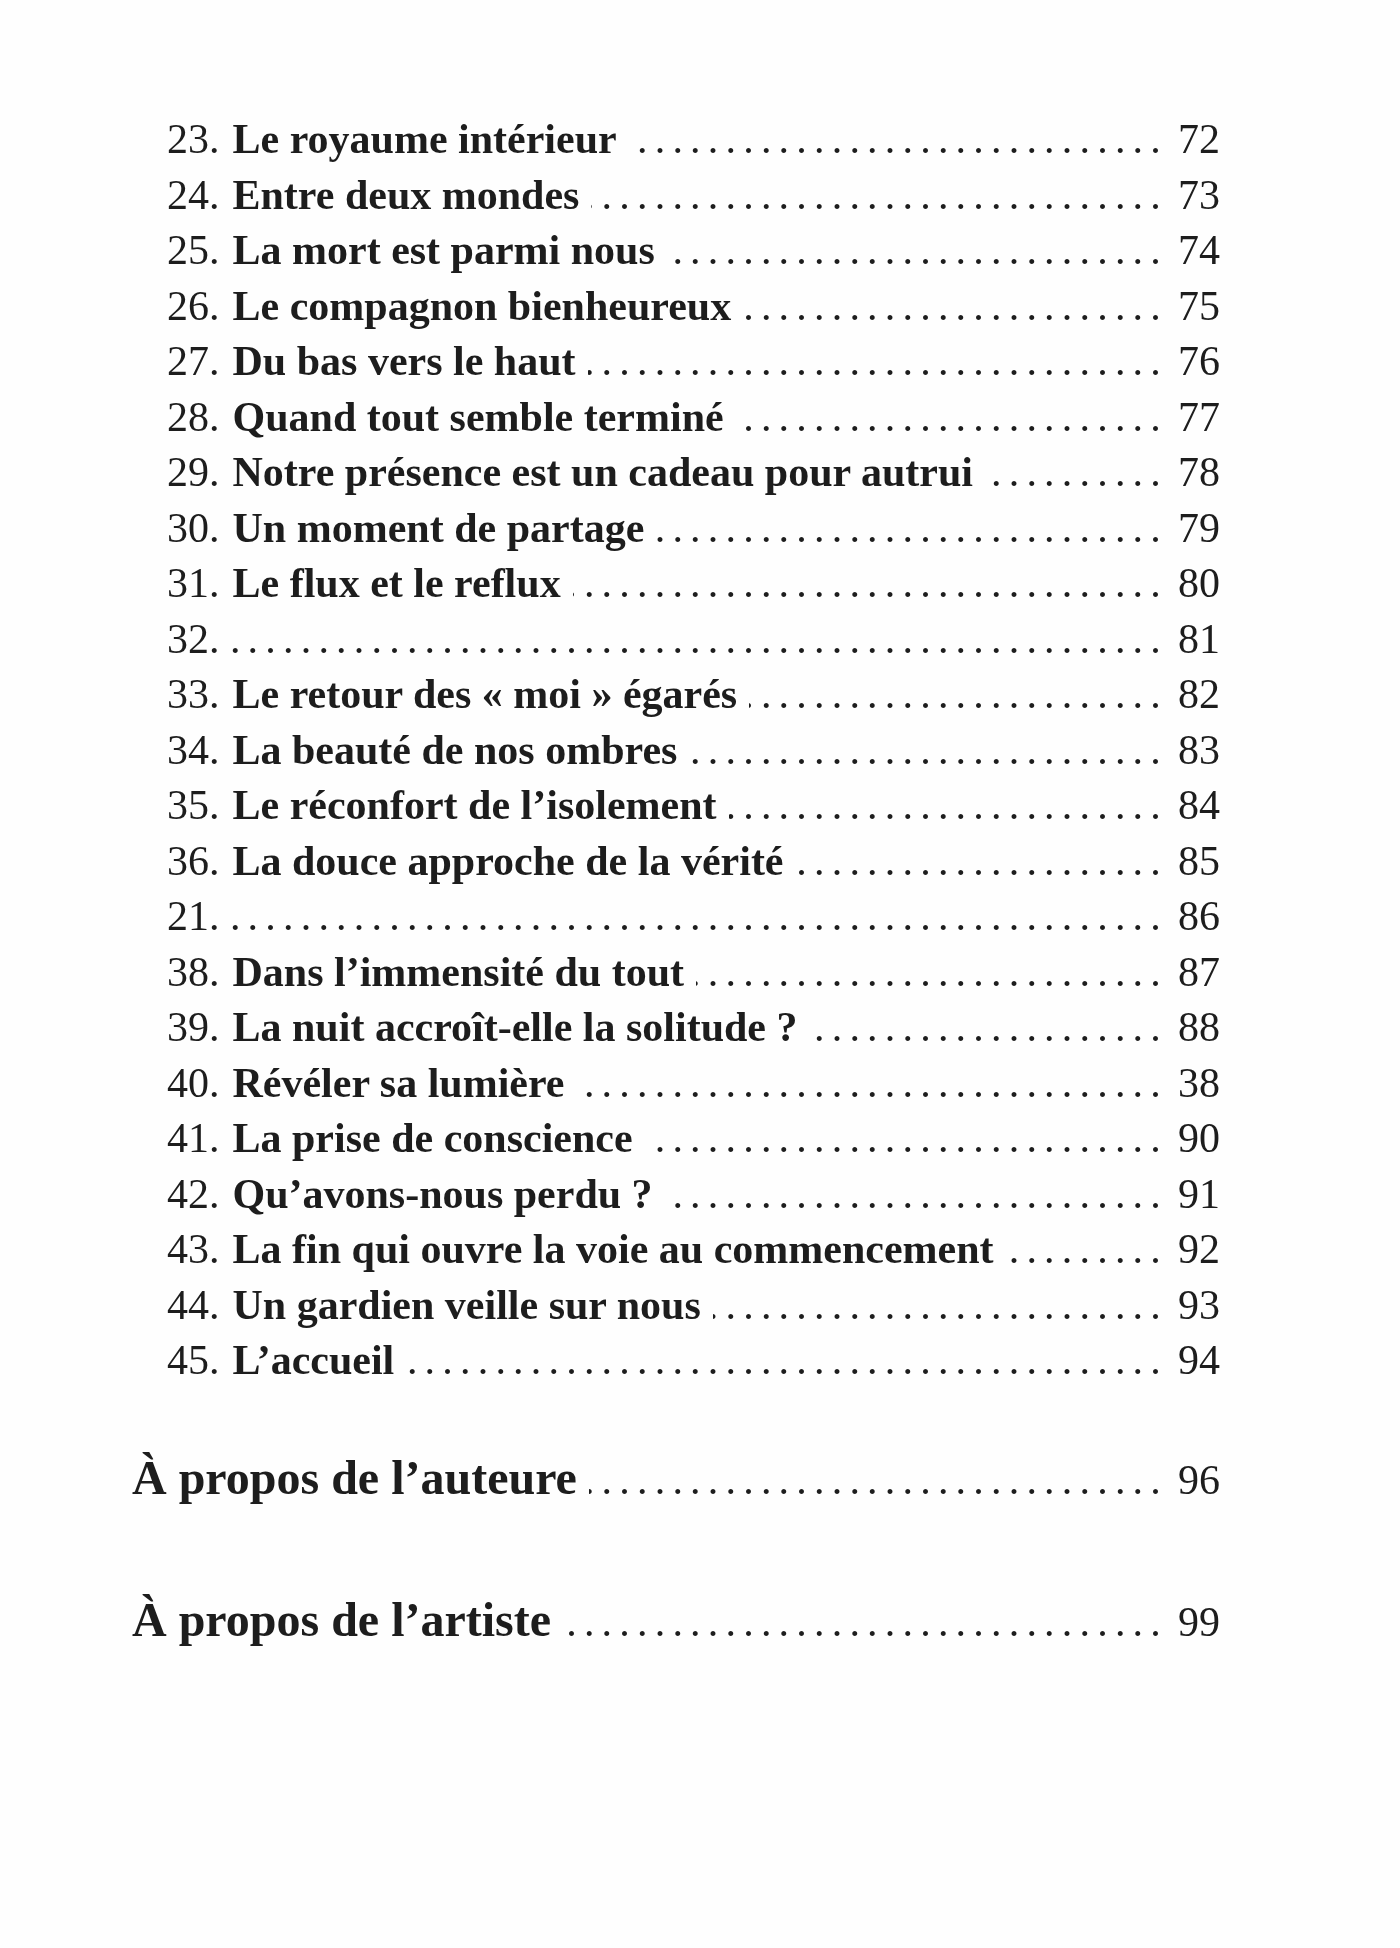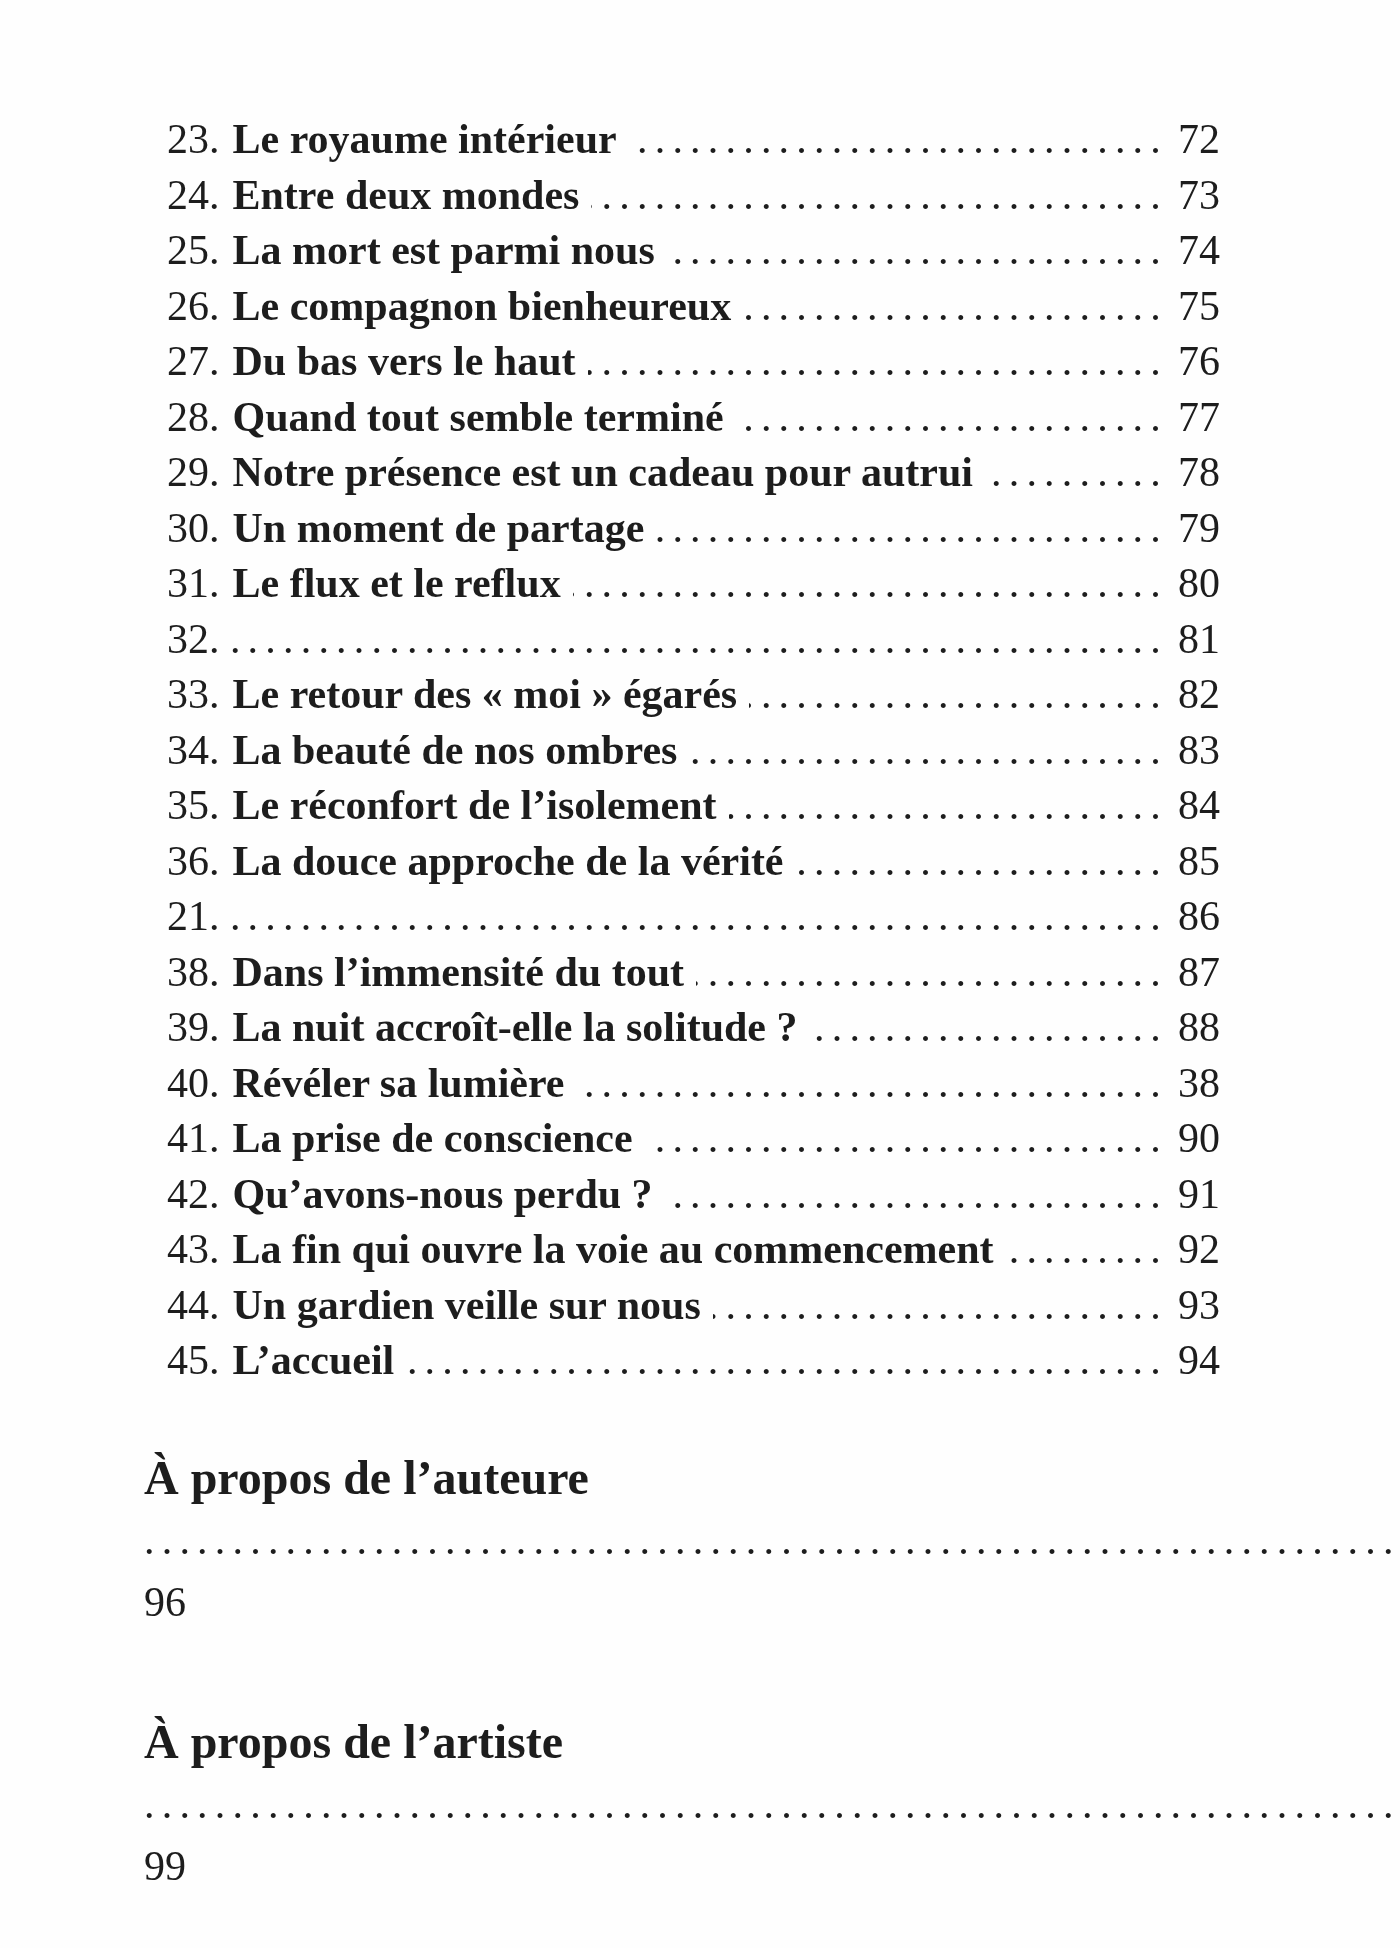--- a/index.html
+++ b/index.html
@@ -48,21 +48,20 @@
     text-align: left;
   }
   .sections { margin-top: 58px; }
   .section-row {
     display: flex;
     align-items: baseline;
     font-weight: 700;
     font-size: 48px;
     line-height: 62px;
     white-space: nowrap;
-    flex-direction: column;
   }
   .section-row + .section-row { margin-top: 78px; }
   .section-row .leader,
   .section-row .page-num {
     font-weight: 400;
     font-size: 42px;
   }
   .section-title { flex: none; }
 </style>
 </head>

